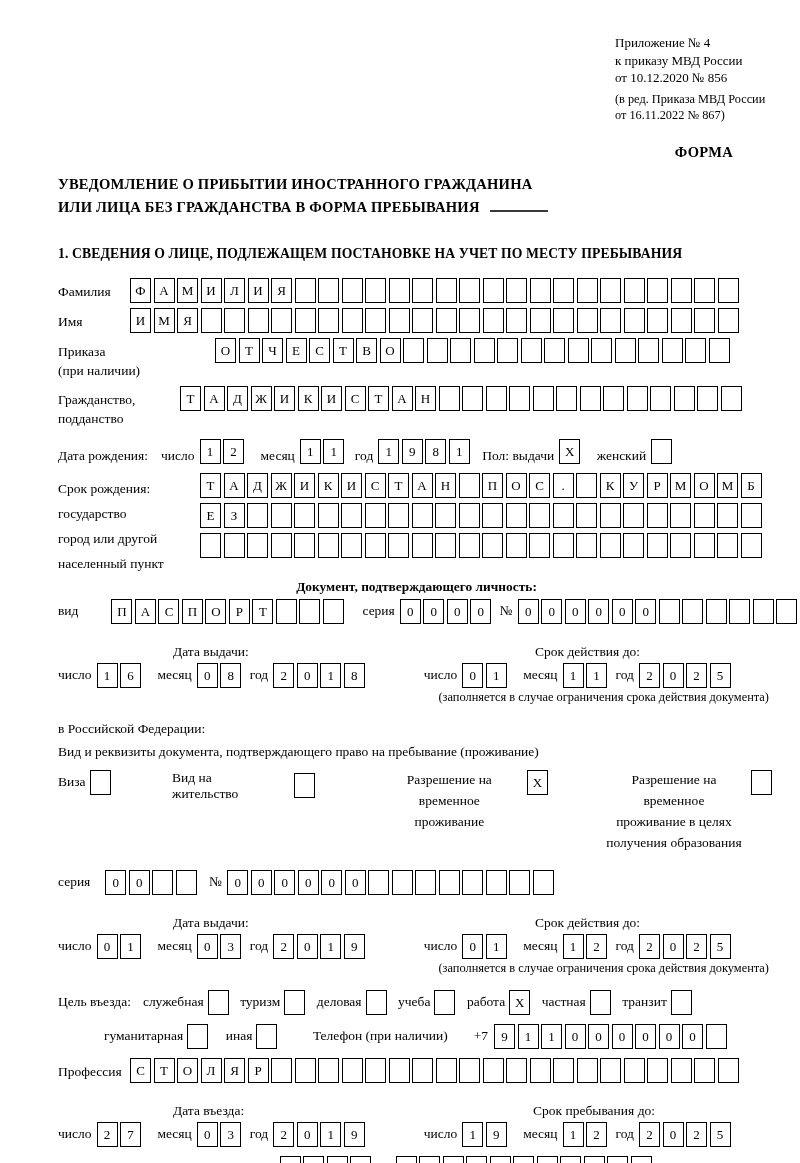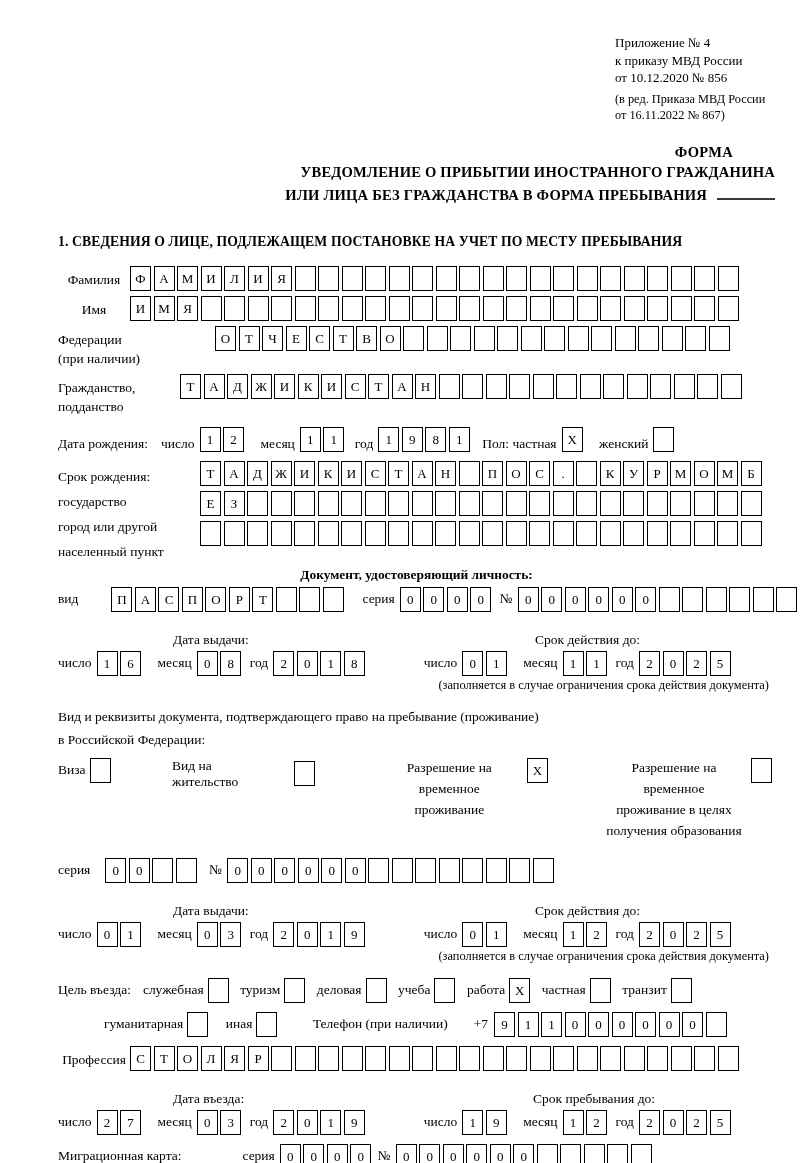--- a/index.html
+++ b/index.html
@@ -8,35 +8,35 @@
     background:#ffffff;color:#000;
     font-family:"Liberation Serif","DejaVu Serif",serif;
     font-size:13.5px;
     padding:34px 25px 0 58px;
     overflow:hidden;position:relative;
   }
   
   .ref{margin-left:557px;width:185px;font-size:13px;line-height:1.35;}
   .ref .ed{font-size:12.3px;margin-top:4px;}
   .forma{text-align:right;margin:20px 42px 0 0;font-weight:700;font-size:14.5px;letter-spacing:.3px;}
-  .title{text-align:right;font-weight:700;font-size:14.6px;line-height:1.6;letter-spacing:.2px;}
+  .title{text-align:left;font-weight:700;font-size:14.6px;margin-top:12px;line-height:1.6;letter-spacing:.2px;}
   .t-underline{display:inline-block;width:58px;border-bottom:2.2px solid #3a3a3a;margin-left:10px;}
   .sect{font-weight:700;font-size:13.7px;margin-top:26px;letter-spacing:.1px;}
 
   
   .frow{display:flex;align-items:flex-start;margin-top:5px;}
   .lbl{line-height:1.45;padding-top:4px;flex:none;}
   .cells{display:inline-flex;flex:none;}
   .cell{
     display:inline-block;width:19px;height:23px;flex:none;
     border:1.5px solid #000;margin-right:2.5px;
     text-align:center;line-height:23px;font-size:13px;
     background:#fff;
   }
-  .w72{width:72px;text-align:center;} .w157{width:157px;} .w122{width:122px;} .w142{width:142px;}
+  .w72{width:72px;} .w157{width:157px;} .w122{width:122px;} .w142{width:142px;}
   .stack .crow{margin-bottom:5px;display:flex;}
   .center-b{text-align:center;font-weight:700;font-size:13.4px;margin-top:8px;}
 
   .subheads{display:flex;margin-top:20px;font-size:13.5px;}
   .sh-a{margin-left:115px;} .sh-b{margin-left:auto;margin-right:135px;}
   .dline{display:flex;align-items:center;margin-top:3px;}
   .dline .dlbl{margin-right:5px;flex:none;}
   .dline .grp{display:flex;align-items:center;flex:none;}
   .dline .grp-r{margin-left:auto;margin-right:42px;}
   .mlbl{margin:0 5px 0 14px;flex:none;}
@@ -139,21 +139,21 @@
         <span class="cell"></span>
         <span class="cell"></span>
         <span class="cell"></span>
         <span class="cell"></span>
         <span class="cell"></span>
       </span>
   </div>
 
   <div class="frow">
     <span class="lbl w157">
-      <span>Федерации</span><br>
+      <span>Приказа</span><br>
       <span>(при наличии)</span>
     </span>
     <span class="cells">
         <span class="cell">О</span>
         <span class="cell">Т</span>
         <span class="cell">Ч</span>
         <span class="cell">Е</span>
         <span class="cell">С</span>
         <span class="cell">Т</span>
         <span class="cell">В</span>
@@ -220,21 +220,21 @@
         <span class="cell">1</span>
         <span class="cell">1</span>
       </span>
     <span class="mlbl" style="margin-left:8px;">год</span>
     <span class="cells">
         <span class="cell">1</span>
         <span class="cell">9</span>
         <span class="cell">8</span>
         <span class="cell">1</span>
       </span>
-    <span class="mlbl" style="margin-left:10px;">Пол: частная</span>
+    <span class="mlbl" style="margin-left:10px;">Пол: выдачи</span>
     <span class="cells">
         <span class="cell">X</span>
       </span>
     <span class="mlbl" style="margin-left:14px;">женский</span>
     <span class="cells">
         <span class="cell"></span>
       </span>
   </div>
 
   <div class="frow" style="margin-top:9px;">
@@ -319,21 +319,21 @@
           <span class="cell"></span>
           <span class="cell"></span>
           <span class="cell"></span>
           <span class="cell"></span>
           <span class="cell"></span>
           <span class="cell"></span>
         </span>
     </span>
   </div>
 
-  <div class="center-b" style="margin-top:2px;">Документ, удостоверяющий личность:</div>
+  <div class="center-b" style="margin-top:2px;">Документ, подтверждающего личность:</div>
 
   <div class="dline" style="margin-top:4px;">
     <span class="dlbl">вид</span>
     <span class="cells" style="margin-left:28px;">
         <span class="cell">П</span>
         <span class="cell">А</span>
         <span class="cell">С</span>
         <span class="cell">П</span>
         <span class="cell">О</span>
         <span class="cell">Р</span>
@@ -406,22 +406,22 @@
           <span class="cell">2</span>
           <span class="cell">0</span>
           <span class="cell">2</span>
           <span class="cell">5</span>
         </span>
     </span>
   </div>
   <div class="note-r">(заполняется в случае ограничения срока действия документа)</div>
 
   <div class="para">
+    <div>в Российской Федерации:</div>
     <div>Вид и реквизиты документа, подтверждающего право на пребывание (проживание)</div>
-    <div>в Российской Федерации:</div>
   </div>
 
   <div class="optrow">
     <span style="display:inline-flex;align-items:center;">
       <span>Виза</span>
       <span class="cells box-after" style="margin-left:4px;">
           <span class="cell"></span>
         </span>
     </span>
     <span style="display:inline-flex;align-items:center;margin-left:22px;">

